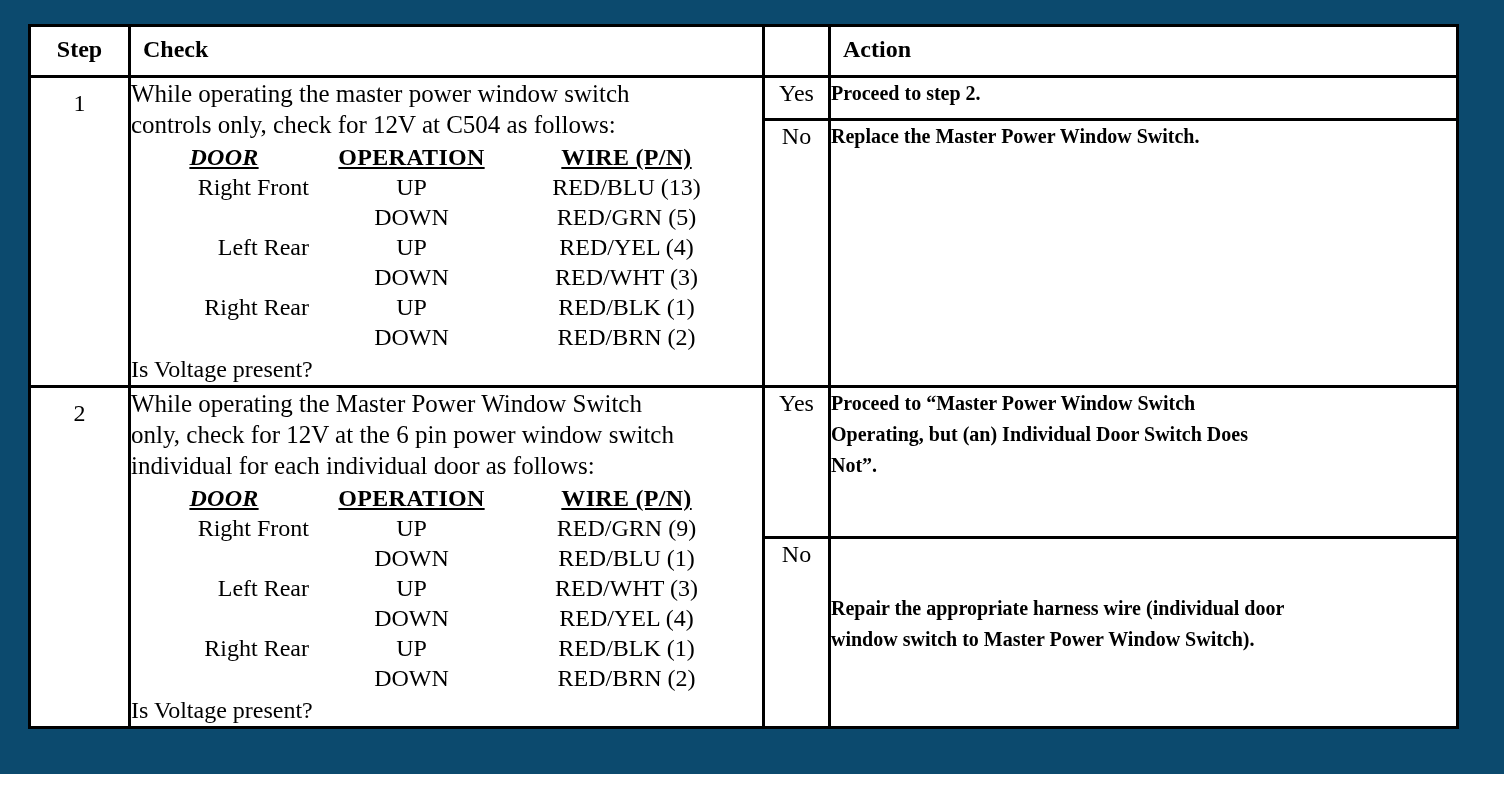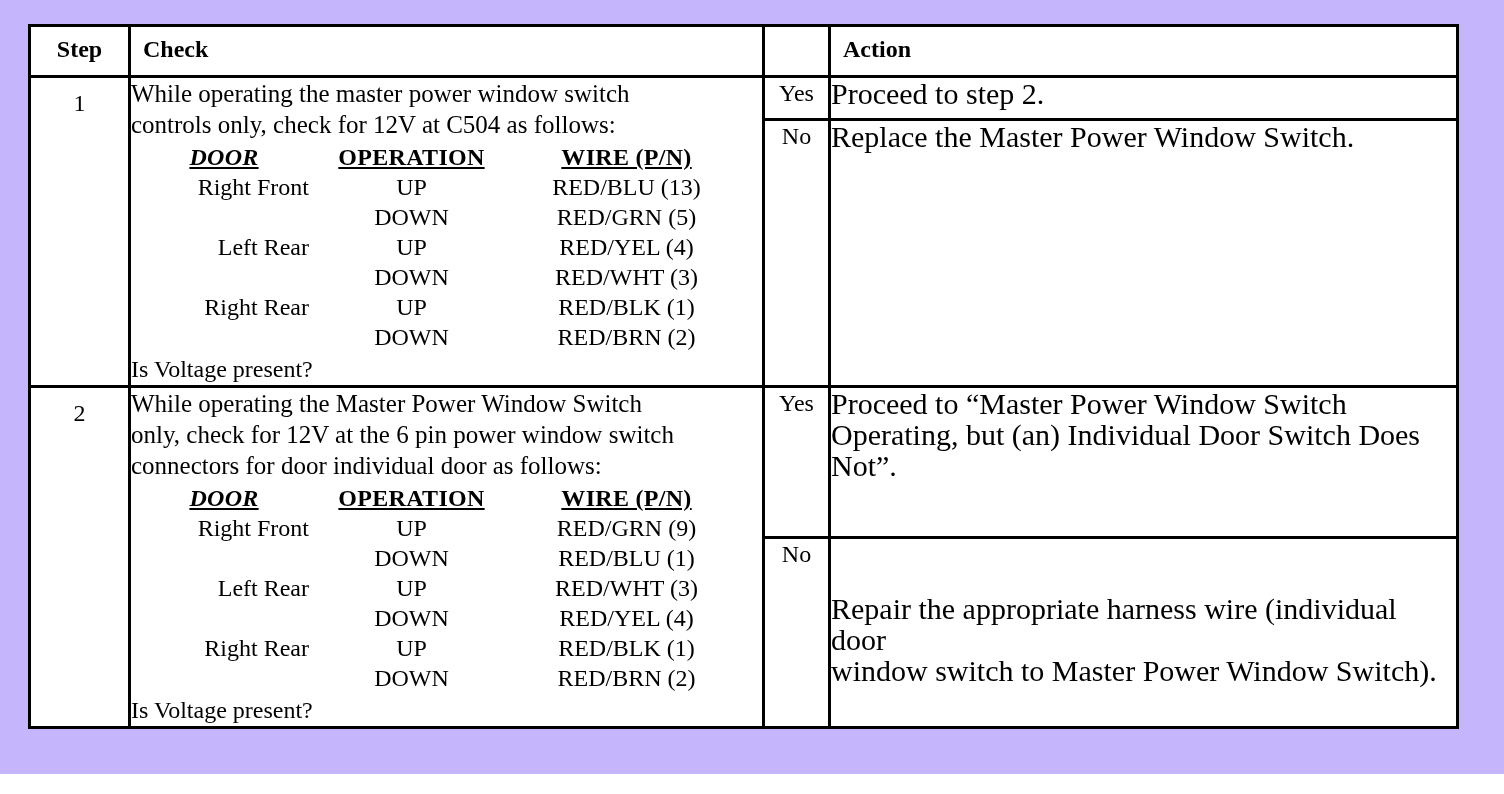--- a/index.html
+++ b/index.html
@@ -13,21 +13,21 @@
     height: 794px;
     overflow: hidden;
     font-family: "Liberation Serif", "DejaVu Serif", serif;
     color: #000000;
   }
 
   .page {
     position: relative;
     width: 1504px;
     height: 774px;
-    background: #c4b5fd;
+    background: #0c4a6e;
   }
 
   
   .diag-table {
     position: absolute;
     left: 28px;
     top: 24px;
     width: 1428px;
     border-collapse: collapse;
     table-layout: fixed;
@@ -80,22 +80,23 @@
     line-height: 31px;
   }
   .action-cell.pad-lower { padding-top: 54px; }
 
   .intro-line {
     font-size: 25px;
     line-height: 31px;
     white-space: nowrap;
   }
   .action-line {
-    font-size: 30px;
+    font-size: 20px;
     line-height: 31px;
+    font-weight: bold;
   }
 
   
   .wire-table {
     border-collapse: collapse;
     table-layout: fixed;
     margin-left: 8px;
     margin-top: 2px;
   }
   .wire-table td,
@@ -228,21 +229,21 @@
         </td>
       </tr>
 
       <tr>
         <td rowspan="2" class="col-step">
           <div class="step-num">2</div>
         </td>
         <td rowspan="2" class="check-cell">
           <div class="intro-line">While operating the Master Power Window Switch</div>
           <div class="intro-line">only, check for 12V at the 6 pin power window switch</div>
-          <div class="intro-line">connectors for door individual door as follows:</div>
+          <div class="intro-line">individual for each individual door as follows:</div>
 
           <table class="wire-table">
             <colgroup>
               <col class="wc-door">
                 <col class="wc-op">
                 <col class="wc-wire">
             </colgroup>
             <tbody>
               <tr>
                 <td class="wire-head wh-door">DOOR</td>

